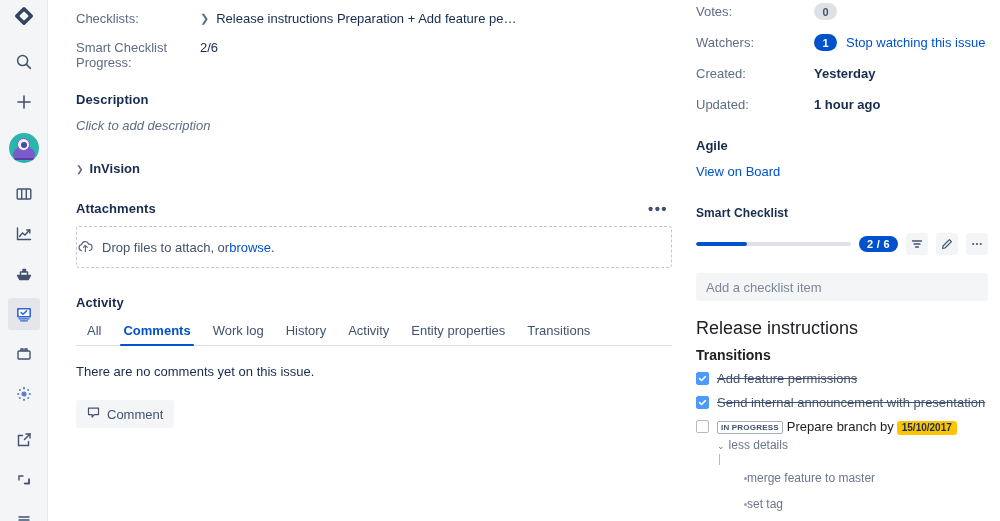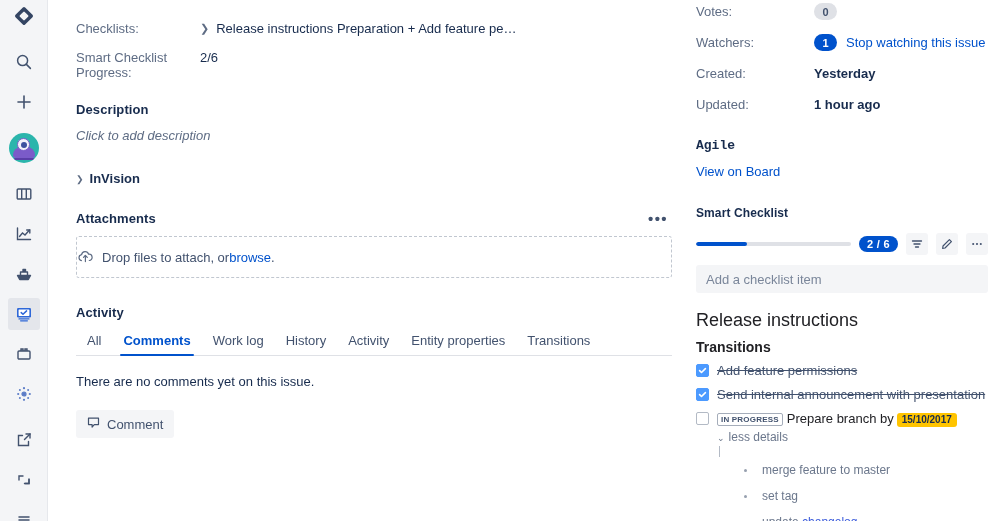--- a/index.html
+++ b/index.html
@@ -199,21 +199,21 @@
     padding: 1px 5px; line-height: 12px; margin-left: 3px;
   }
   .less-details {
     font-size: 12px; color:#6b778c; margin-left: 21px; margin-top:3px;
   }
   .less-details .cv { font-size: 9px; margin-right: 4px; }
   .caret-line {
     width:1px; height:11px; background:#b3bac5; margin-left:23px; margin-top:2px;
   }
   .sub-list { margin: 2px 0 0 48px; }
-  .sub-item { display:flex; align-items:center; gap:15px; font-size:12px; color:#6b778c; }
+  .sub-item { display:flex; align-items:center; gap:0; font-size:12px; color:#6b778c; }
   .bullet { width:3px; height:3px; border-radius:50%; background:#97a0af; flex:none; }
   .sub-link { color:#3b5bdb; text-decoration: underline; }
 </style>
 </head>
 <body>
 
 <div class="page">
 
   <div class="sidebar">
     <div style="height:6px"></div>
@@ -330,21 +330,21 @@
         </svg>
     </div>
     <div class="sb-spacer-md"></div>
 
     <div class="sb-spacer-sm"></div>
 
   </div>
 
   <div class="main">
 
-    <div class="field-row" style="margin-top:21px;">
+    <div class="field-row" style="margin-top:11px;">
       <div class="field-label">Checklists:</div>
       <div class="field-value">
         <span class="chev-right">❯</span><span class="chk-summary">Release instructions Preparation + Add feature pe…</span>
       </div>
     </div>
 
     <div class="field-row" style="margin-top:14px;">
       <div class="field-label">
         <div>Smart Checklist</div>
         <div>Progress:</div>
@@ -420,21 +420,21 @@
     <div class="r-row" style="margin-top:15px;">
       <div class="r-label">Created:</div>
       <div class="r-value">Yesterday</div>
     </div>
 
     <div class="r-row" style="margin-top:16px;">
       <div class="r-label">Updated:</div>
       <div class="r-value">1 hour ago</div>
     </div>
 
-    <div class="agile-head" style="margin-top:26px;font-family:Liberation Mono, monospace;">Agile</div>
+    <div class="agile-head" style="margin-top:26px;">Agile</div>
     <div style="margin-top:9px;"><a class="link" style="font-size:13px;">View on Board</a></div>
 
     <div class="sc-title" style="margin-top:26px;">Smart Checklist</div>
 
     <div class="sc-bar-row" style="margin-top:13px;">
       <div class="progress-track">
         <div class="progress-fill" id="sc-fill" style="width: 33%;"></div>
       </div>
       <div class="sc-badge">2 / 6</div>
       <div class="sc-iconbtn">
@@ -451,21 +451,21 @@
       </div>
       <div class="sc-iconbtn">
         <svg width="12" height="12" viewBox="0 0 12 12" fill="#42526e">
             <circle cx="2.2" cy="6" r="1.05"></circle>
             <circle cx="6" cy="6" r="1.05"></circle>
             <circle cx="9.8" cy="6" r="1.05"></circle>
           </svg>
       </div>
     </div>
 
-    <div class="sc-input" style="margin-top:10px;">
+    <div class="sc-input" style="margin-top:18px;">
       <span>Add a checklist item</span>
     </div>
 
     <div class="cl-h1" style="margin-top:16px;">Release instructions</div>
     <div class="cl-h2" style="margin-top:8px;">Transitions</div>
 
     <div class="cl-item" style="margin-top:8px;">
       <span class="cbox checked">
         <svg width="9" height="9" viewBox="0 0 9 9" fill="none" stroke="#fff" stroke-width="1.6" stroke-linecap="round" stroke-linejoin="round">
             <polyline points="1.6,4.6 3.5,6.5 7.4,2.6"></polyline>

